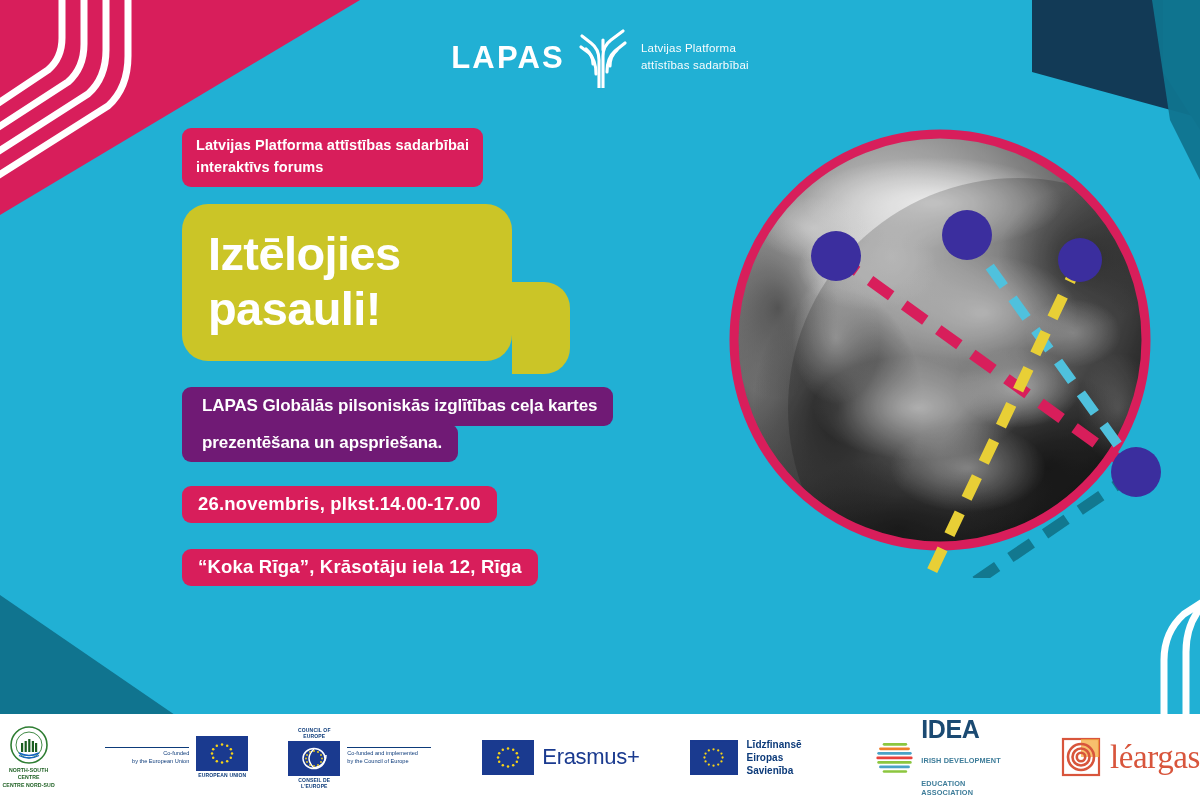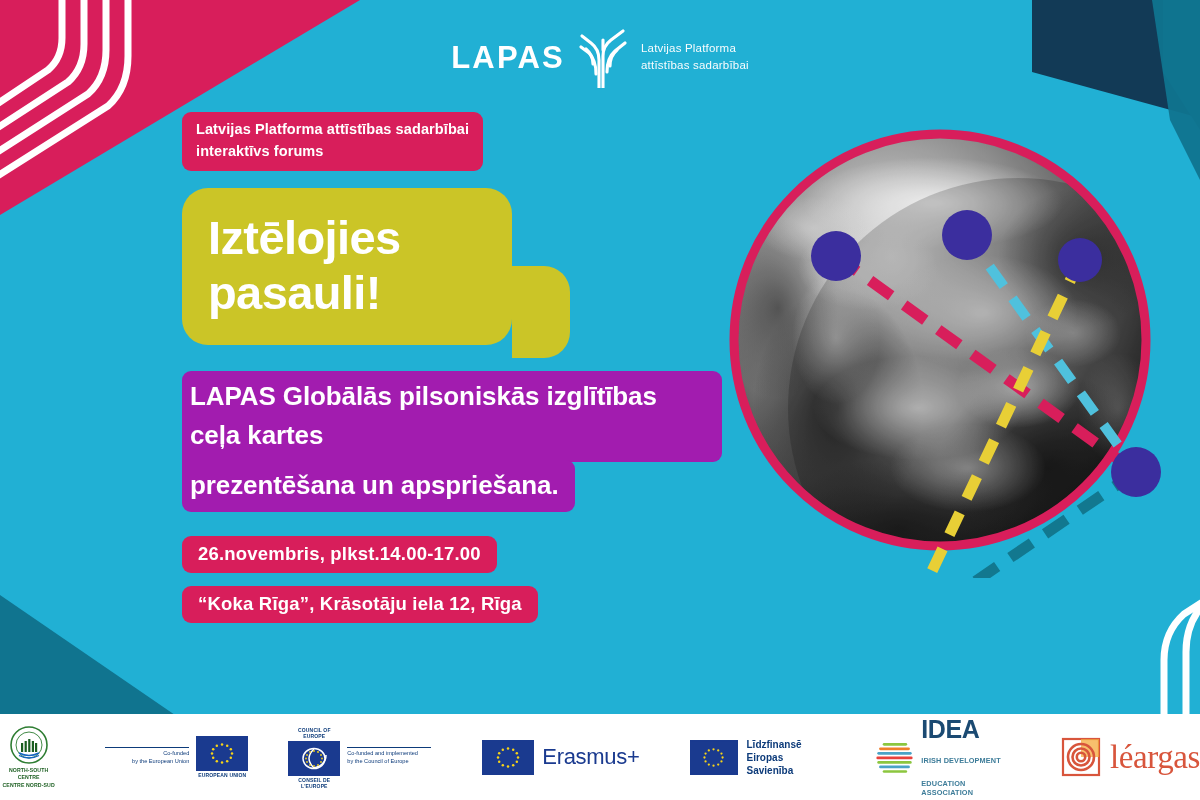--- a/index.html
+++ b/index.html
@@ -54,21 +54,21 @@
     font-size: 11.5px;
     line-height: 1.45;
     letter-spacing: .2px;
     opacity: .97;
   }
 
   
   .content {
     position: absolute;
     left: 182px;
-    top: 112px;
+    top: 128px;
     width: 560px;
     z-index: 6;
   }
 
   .tag-pink {
     display: inline-block;
     background: #d81e5b;
     color: #ffffff;
     font-size: 14.5px;
     font-weight: bold;
@@ -110,44 +110,44 @@
     white-space: nowrap;
   }
 
   .desc-block {
     margin-top: 26px;
     position: relative;
     width: 540px;
   }
   .desc-line {
     display: inline-block;
-    background: #a21caf;
+    background: #701a75;
     color: #ffffff;
-    font-size: 26px;
+    font-size: 17px;
     font-weight: bold;
     line-height: 1.5;
-    padding: 6px 16px 7px 8px;
+    padding: 6px 16px 7px 20px;
     border-radius: 9px;
     letter-spacing: -.1px;
   }
   .desc-line.l1 { border-bottom-left-radius: 0; }
   .desc-line.l2 { margin-top: -2px; border-top-left-radius: 0; }
 
   .meta-line {
     display: inline-block;
     background: #d81e5b;
     color: #ffffff;
     font-size: 18.5px;
     font-weight: bold;
     padding: 7px 16px 8px 16px;
     border-radius: 9px;
     letter-spacing: .2px;
   }
   .meta-date { margin-top: 24px; }
-  .meta-place { margin-top: 13px; }
+  .meta-place { margin-top: 26px; }
 
   
   .globe-wrap {
     position: absolute;
     left: 718px;
     top: 108px;
     width: 460px;
     height: 470px;
     z-index: 5;
   }

